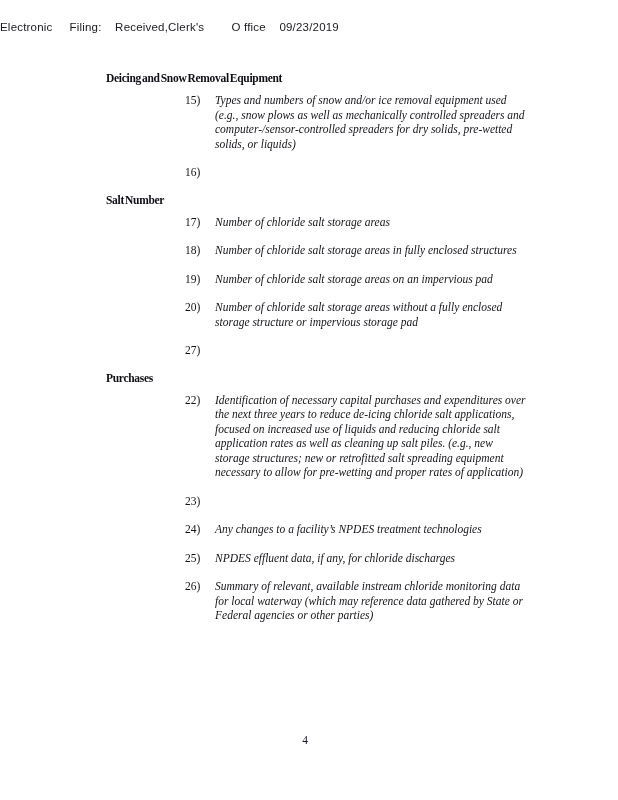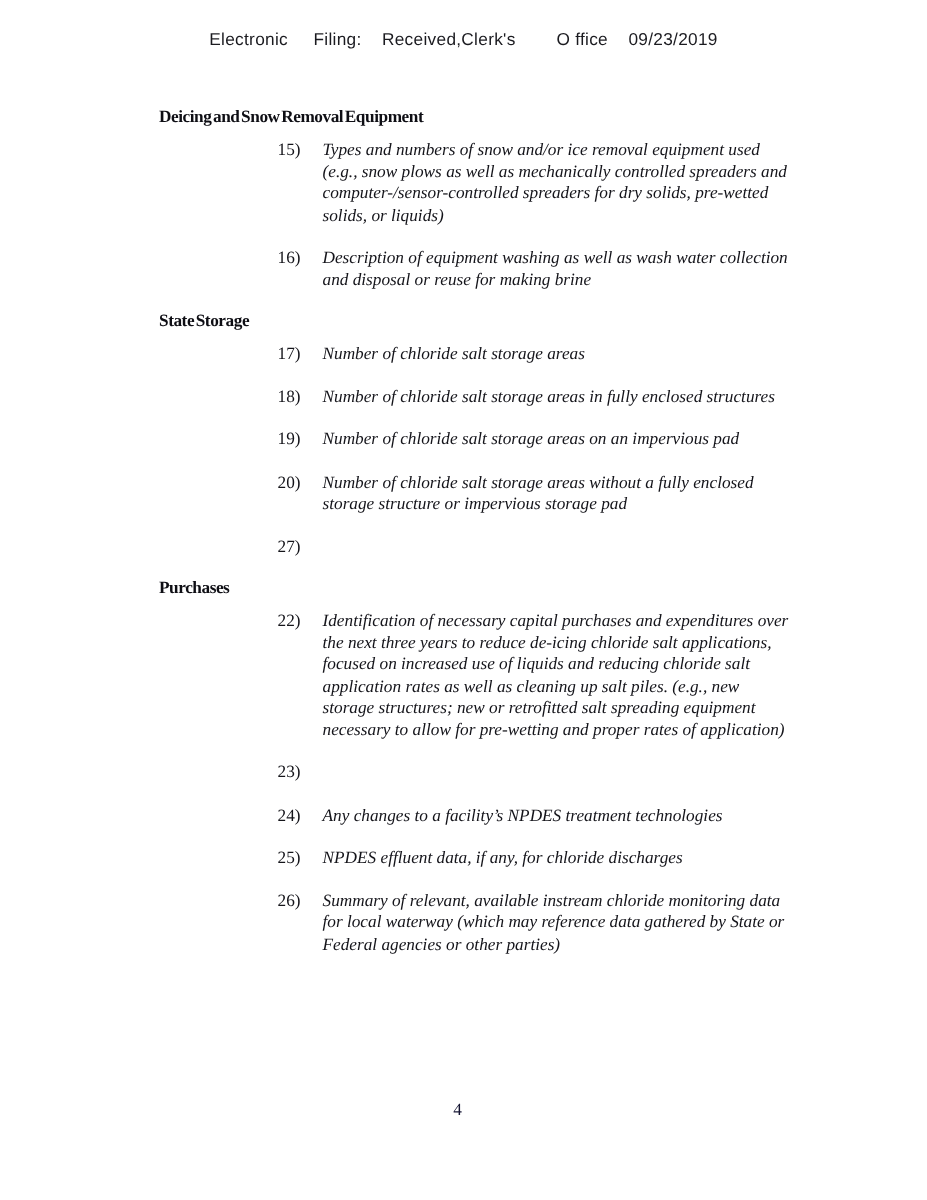--- a/index.html
+++ b/index.html
@@ -9,21 +9,20 @@
     height: 800px;
     background: #ffffff;
     color: #121218;
     overflow: hidden;
   }
   .stamp {
     position: absolute;
     top: 21px;
     left: 0;
     right: 0;
-    text-align: center;
     font-family: "Liberation Sans", sans-serif;
     font-size: 11.5px;
     letter-spacing: 0.2px;
     white-space: pre;
     color: #1b1b20;
   }
   .content {
     position: absolute;
     top: 72px;
     left: 0;
@@ -80,27 +79,25 @@
       <h2 class="section-heading">Deicing and Snow Removal Equipment</h2>
       <div class="item">
         <span class="item-num">15)</span>
         <span class="item-text">Types and numbers of snow and/or ice removal equipment used
 (e.g., snow plows as well as mechanically controlled spreaders and
 computer-/sensor-controlled spreaders for dry solids, pre-wetted
 solids, or liquids)</span>
       </div>
       <div class="item">
         <span class="item-num">16)</span>
-        <span class="item-text">Description of equipment washing as well as wash water collection
-and disposal or reuse for making brine</span>
       </div>
     </div>
 
     <div>
-      <h2 class="section-heading">State Storage</h2>
+      <h2 class="section-heading">Salt Number</h2>
       <div class="item">
         <span class="item-num">17)</span>
         <span class="item-text">Number of chloride salt storage areas</span>
       </div>
       <div class="item">
         <span class="item-num">18)</span>
         <span class="item-text">Number of chloride salt storage areas in fully enclosed structures</span>
       </div>
       <div class="item">
         <span class="item-num">19)</span>

